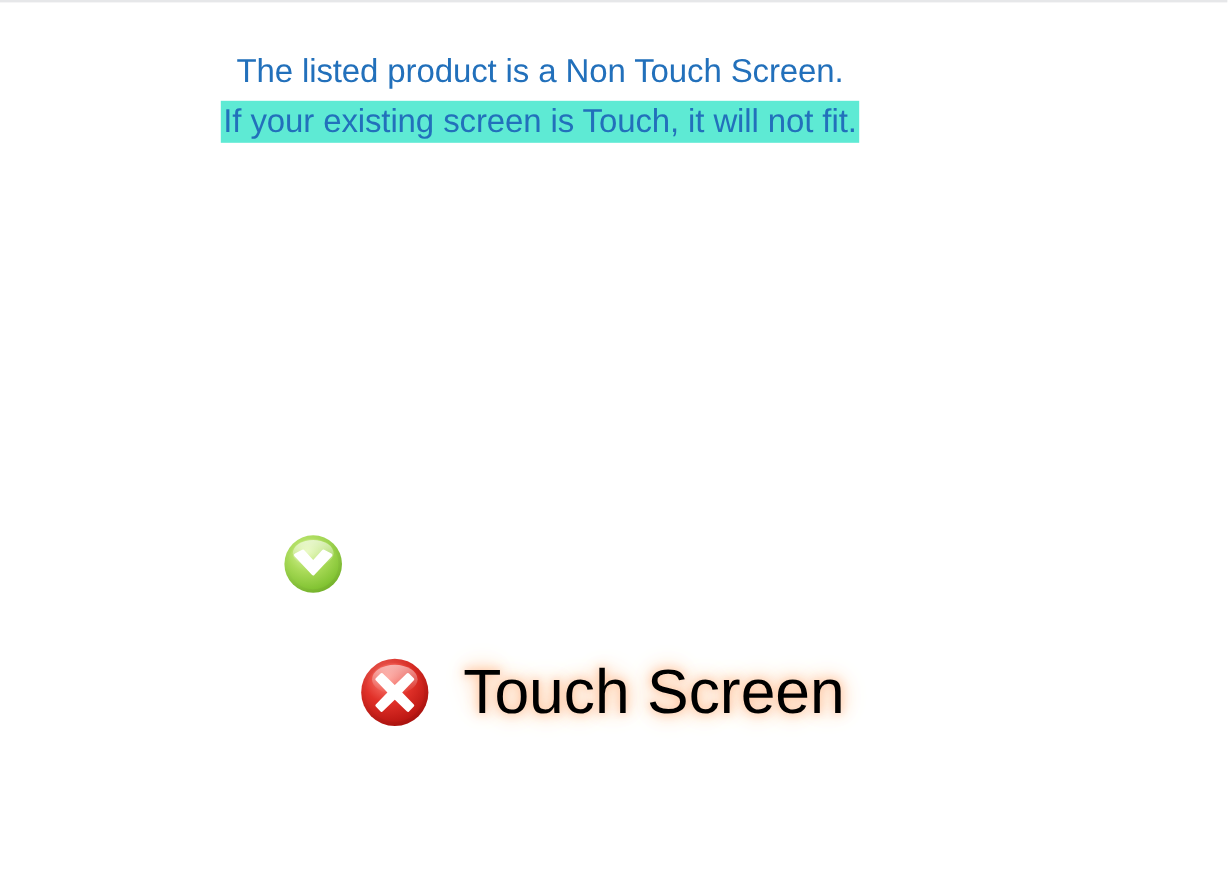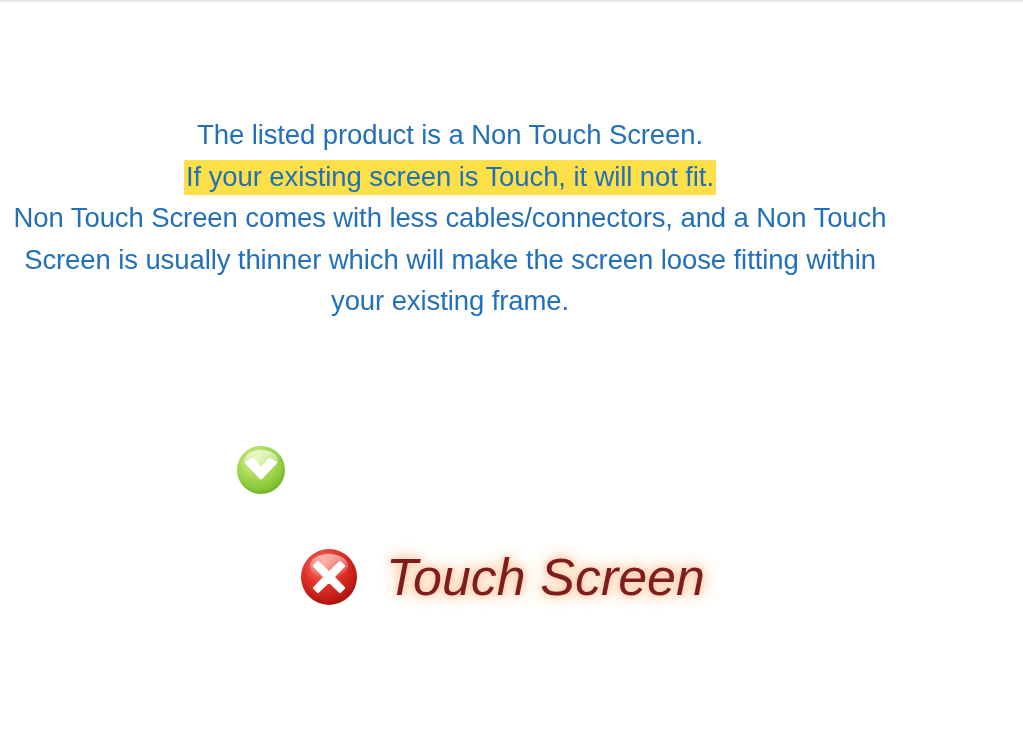--- a/index.html
+++ b/index.html
@@ -23,21 +23,21 @@
     height: 2px;
     background: #e6e7e9;
   }
 
   #notice-panel {
     position: absolute;
     top: 0; left: 0;
     width: 899px;
     height: 729px;
     box-sizing: border-box;
-    padding-top: 114px;
+    padding-top: 38px;
   }
 
   
   #description-block {
     width: 900px;
     margin: 0 auto;
     text-align: center;
     color: #2270bb;
     font-size: 27.5px;
     line-height: 41.5px;
@@ -46,21 +46,21 @@
     -webkit-font-smoothing: antialiased;
   }
   #description-block .para-line {
     display: block;
     white-space: nowrap;
   }
   #description-block .para-line.wrap {
     white-space: normal;
   }
   .hl {
-    background: #fde047;
+    background: #5eead4;
     padding: 1px 2px 3px 2px;
     box-decoration-break: clone;
     -webkit-box-decoration-break: clone;
   }
 
   
   #verdict-list {
     position: absolute;
     left: 0;
     top: 437px;
@@ -91,44 +91,42 @@
   .verdict-label.ok {
     color: #4f9c3b;
     margin-left: 18px;
     text-shadow:
       0 0 7px #c3ec9a,
       0 0 13px #cdf0a8,
       0 0 20px #d9f4bc,
       0 0 28px #e6f8d2;
   }
   .verdict-label.no {
-    color: #7f1d1d;
+    color: #000000;
     margin-left: 28px;
     text-shadow:
       0 0 7px #ffc4a0,
       0 0 13px #ffd0ac,
       0 0 20px #ffdcc0,
       0 0 28px #ffe8d6;
-    font-style: italic;
   }
 </style>
 </head>
 <body>
 
 <div id="top-hairline"></div>
 
 <div id="notice-panel">
 
   <div id="description-block">
 
     <span class="para-line">The listed product is a Non Touch Screen.</span>
 
     <span class="para-line"><span class="hl">If your existing screen is Touch, it will not fit.</span></span>
 
-    <span class="para-line wrap">Non Touch Screen comes with less cables/connectors, and a Non Touch Screen is usually thinner which will make the screen loose fitting within your existing frame.</span>
 
 
   </div>
 
   <div id="verdict-list">
 
     <div class="verdict-row" id="verdict-row-non-touch">
       <svg class="badge badge-ok" viewBox="0 0 50 50">
         <defs>
           <radialGradient id="gOuter" cx="38%" cy="28%" r="78%">

